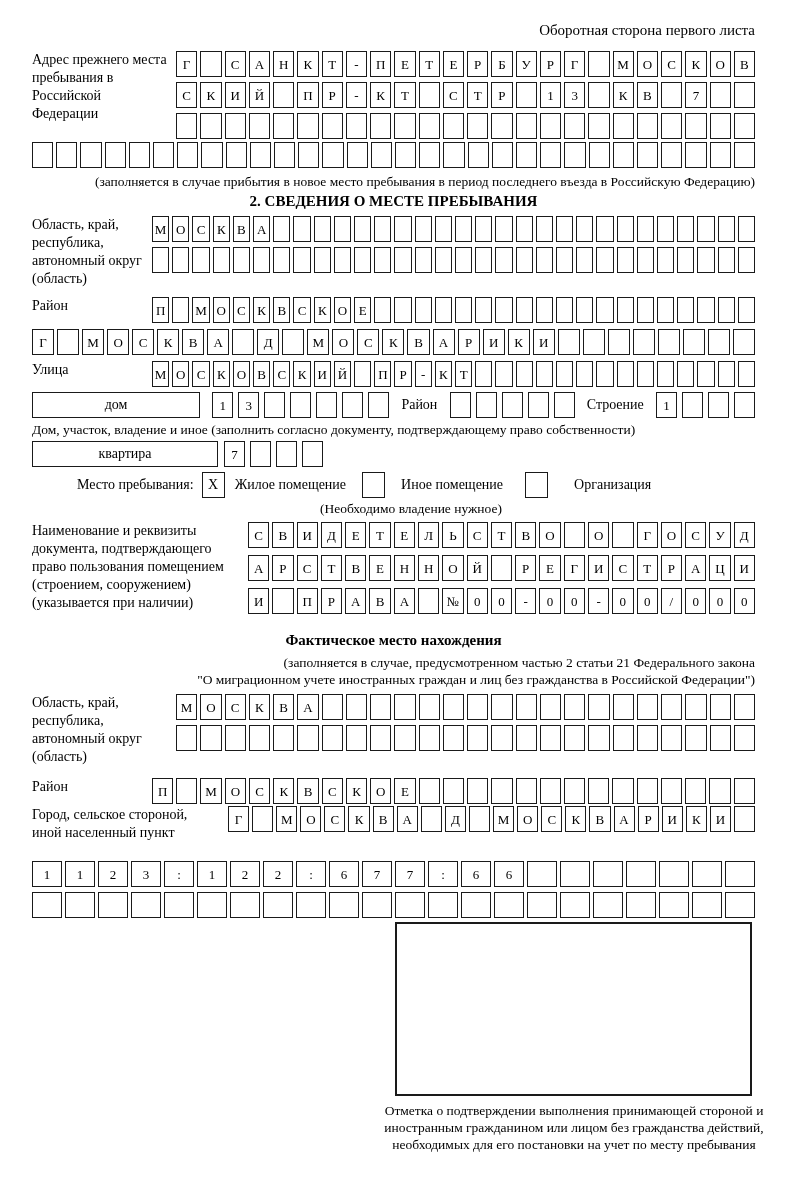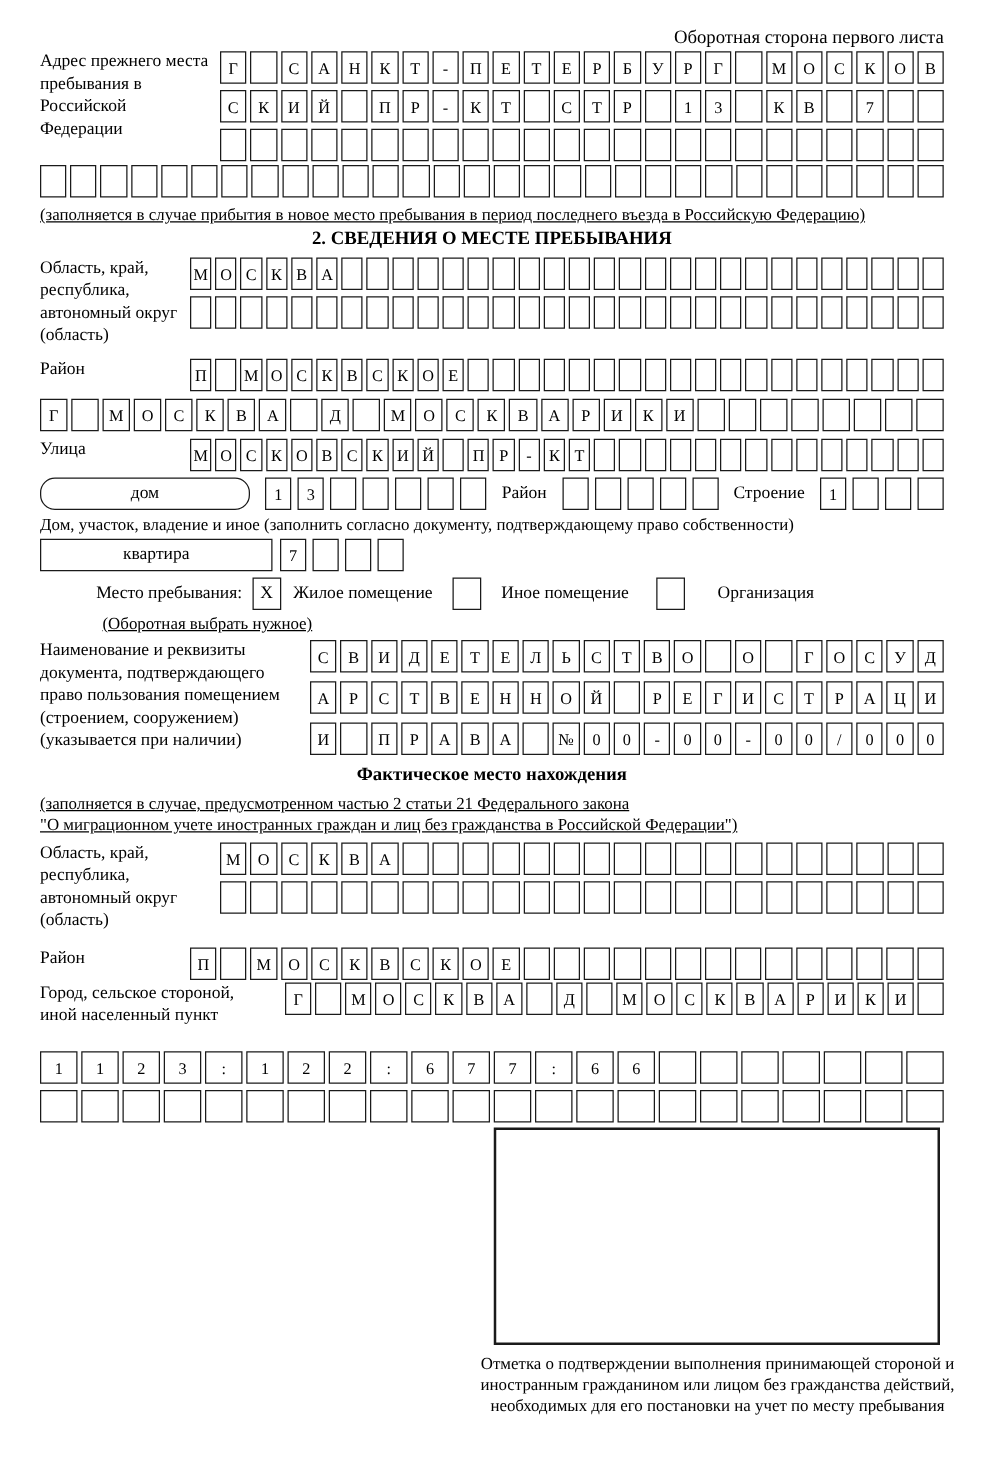--- a/index.html
+++ b/index.html
@@ -29,21 +29,21 @@
     font-size:13px; line-height:1;
   }
   .docgrid .cellrow { margin-bottom:7px; }
 
   .fullrow { margin-top:3px; }
 
   .minirow { display:flex; gap:5px; }
   .minirow .cell { flex:none; width:21px; }
 
   .note { font-size:13.5px; line-height:17px; }
-  .note-center { text-align:left;text-decoration:underline; }
+  .note-center { text-align:right; }
   .sect-title { text-align:center; font-weight:bold; font-size:15px; line-height:19px; }
 
   .lblbox {
     border:1.5px solid #1a1a1a; height:26px; flex:none;
     display:flex; align-items:center; justify-content:center; font-size:14px;
   }
   .inline-lbl { font-size:14px; line-height:26px; flex:none; }
 
   .chk {
     width:23px; height:26px; border:1.5px solid #1a1a1a; flex:none;
@@ -52,22 +52,22 @@
 
   .house-row { display:flex; align-items:center; margin-top:5px; justify-content:space-between; }
   .kv-row { display:flex; align-items:flex-start; margin-top:3px; }
 
   .mesto-row { display:flex; align-items:center; margin-top:5px;margin-left:45px; }
 
   .stamp-box { width:357px; height:174px; border:2px solid #1a1a1a; margin-left:363px; margin-top:4px; }
   .stamp-cap { width:380px; margin-left:352px; margin-top:6px; text-align:center; font-size:13.5px; line-height:17px; }
 
   .mt3{margin-top:3px;} .mt4{margin-top:4px;} .mt5{margin-top:5px;} .mt6{margin-top:6px;}
-  .mt7{margin-top:2px;} .mt9{margin-top:9px;} .mt10{} .mt12{margin-top:12px;}
-  .mt18{margin-top:2px;}
+  .mt7{margin-top:2px;} .mt9{margin-top:9px;} .mt10{margin-top:10px;} .mt12{margin-top:12px;}
+  .mt18{margin-top:12px;}
   .kad-grid { margin-top:14px; }
 </style>
 </head>
 <body>
 
 <div class="page">
 
   <div class="hdr-note">Оборотная сторона первого листа</div>
 
   <div class="row-flex mt18">
@@ -365,21 +365,21 @@
           <div class="cell"></div>
           <div class="cell"></div>
           <div class="cell"></div>
           <div class="cell"></div>
           <div class="cell"></div>
         </div>
     </div>
   </div>
 
   <div class="house-row">
-    <div class="lblbox" style="width:168px;border-radius:12px;">дом</div>
+    <div class="lblbox" style="width:168px;">дом</div>
     <div class="minirow">
         <div class="cell">1</div>
         <div class="cell">3</div>
         <div class="cell"></div>
         <div class="cell"></div>
         <div class="cell"></div>
         <div class="cell"></div>
         <div class="cell"></div>
       </div>
     <div class="inline-lbl">Район</div>
@@ -412,21 +412,21 @@
 
   <div class="mesto-row">
     <span class="inline-lbl">Место пребывания:</span>
     <span class="chk" style="margin-left:8px;">X</span>
     <span class="inline-lbl" style="margin-left:10px;">Жилое помещение</span>
     <span class="chk" style="margin-left:16px;"></span>
     <span class="inline-lbl" style="margin-left:16px;">Иное помещение</span>
     <span class="chk" style="margin-left:22px;"></span>
     <span class="inline-lbl" style="margin-left:26px;">Организация</span>
   </div>
-  <div class="note note-center" style="width:420px;margin-left:50px;margin-top:2px;">(Оборотная выбрать нужное)</div>
+  <div class="note note-center" style="width:420px;margin-left:50px;margin-top:2px;">(Необходимо владение нужное)</div>
 
   <div class="row-flex mt5">
     <div class="lbl w216">Наименование и реквизиты документа, подтверждающего право пользования помещением (строением, сооружением) (указывается при наличии)</div>
     <div class="grid docgrid">
       <div class="cellrow">
           <div class="cell">С</div>
           <div class="cell">В</div>
           <div class="cell">И</div>
           <div class="cell">Д</div>
           <div class="cell">Е</div>

